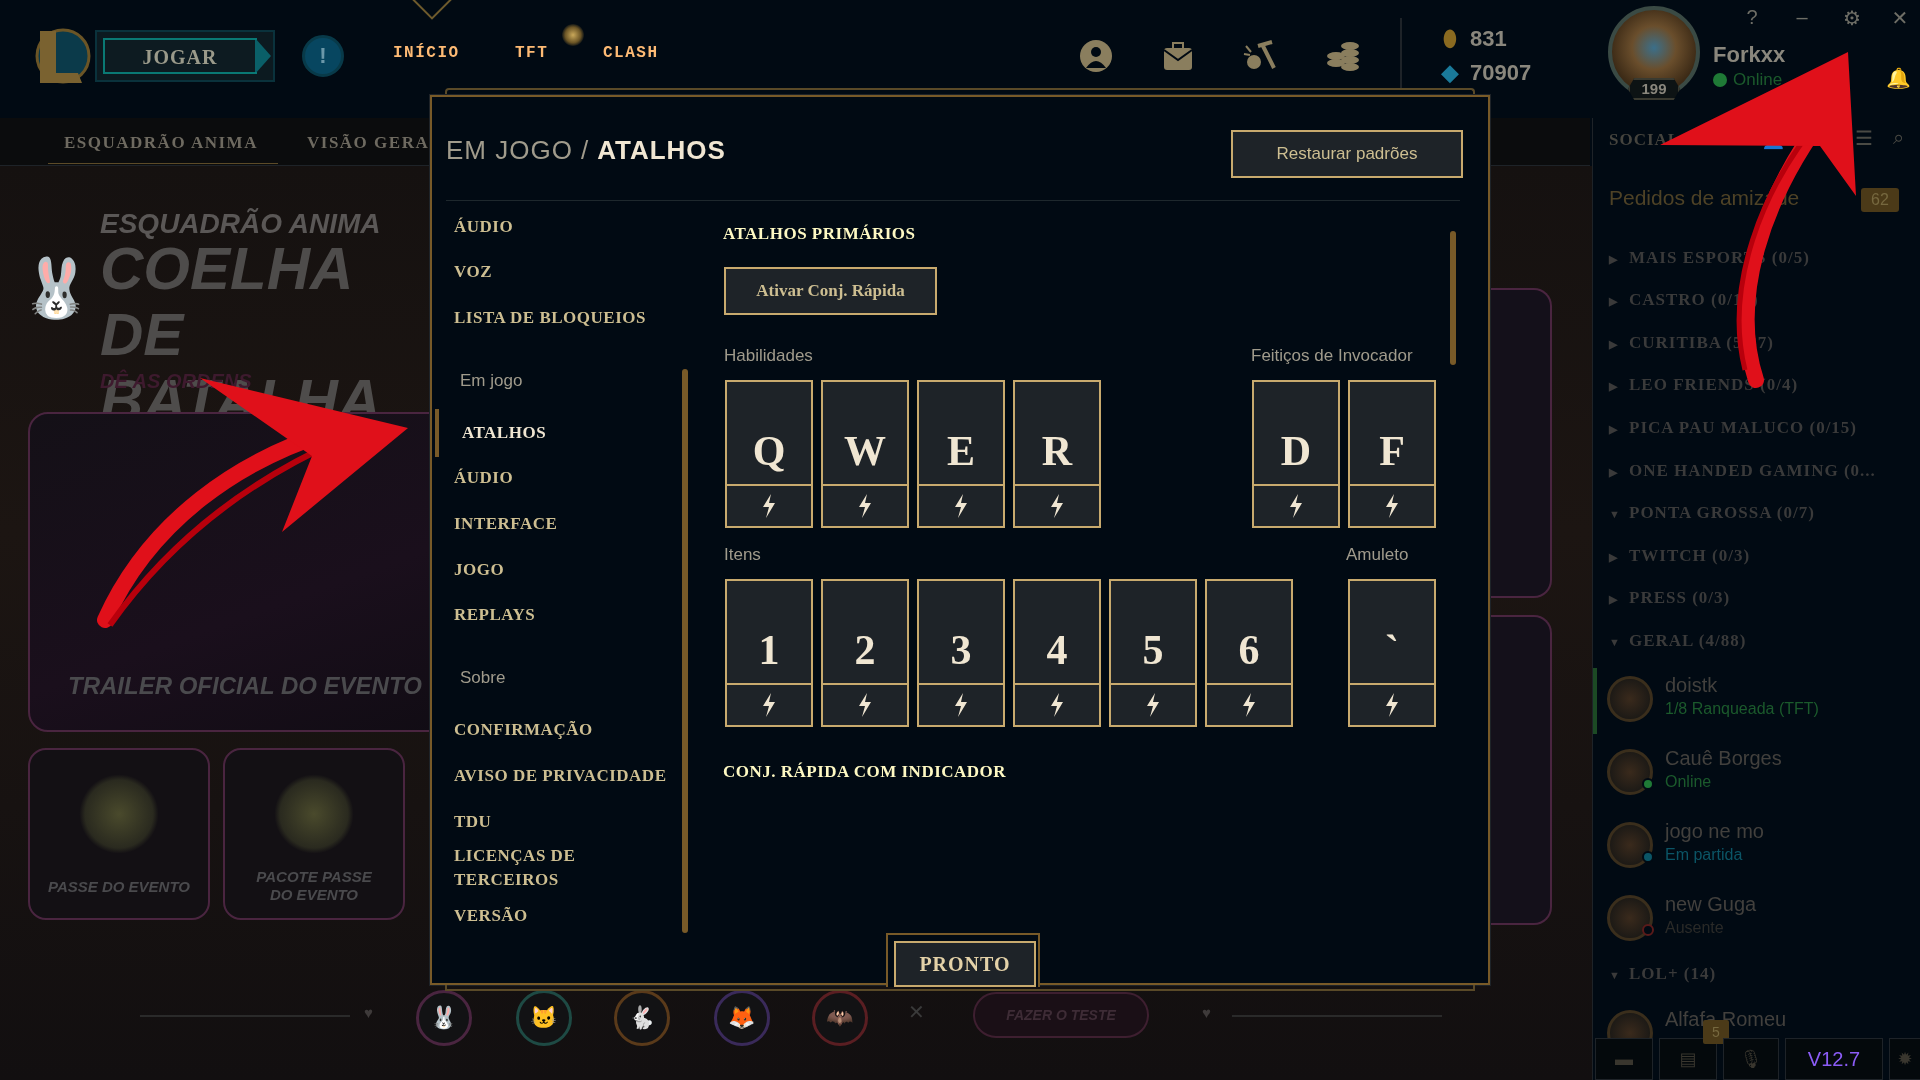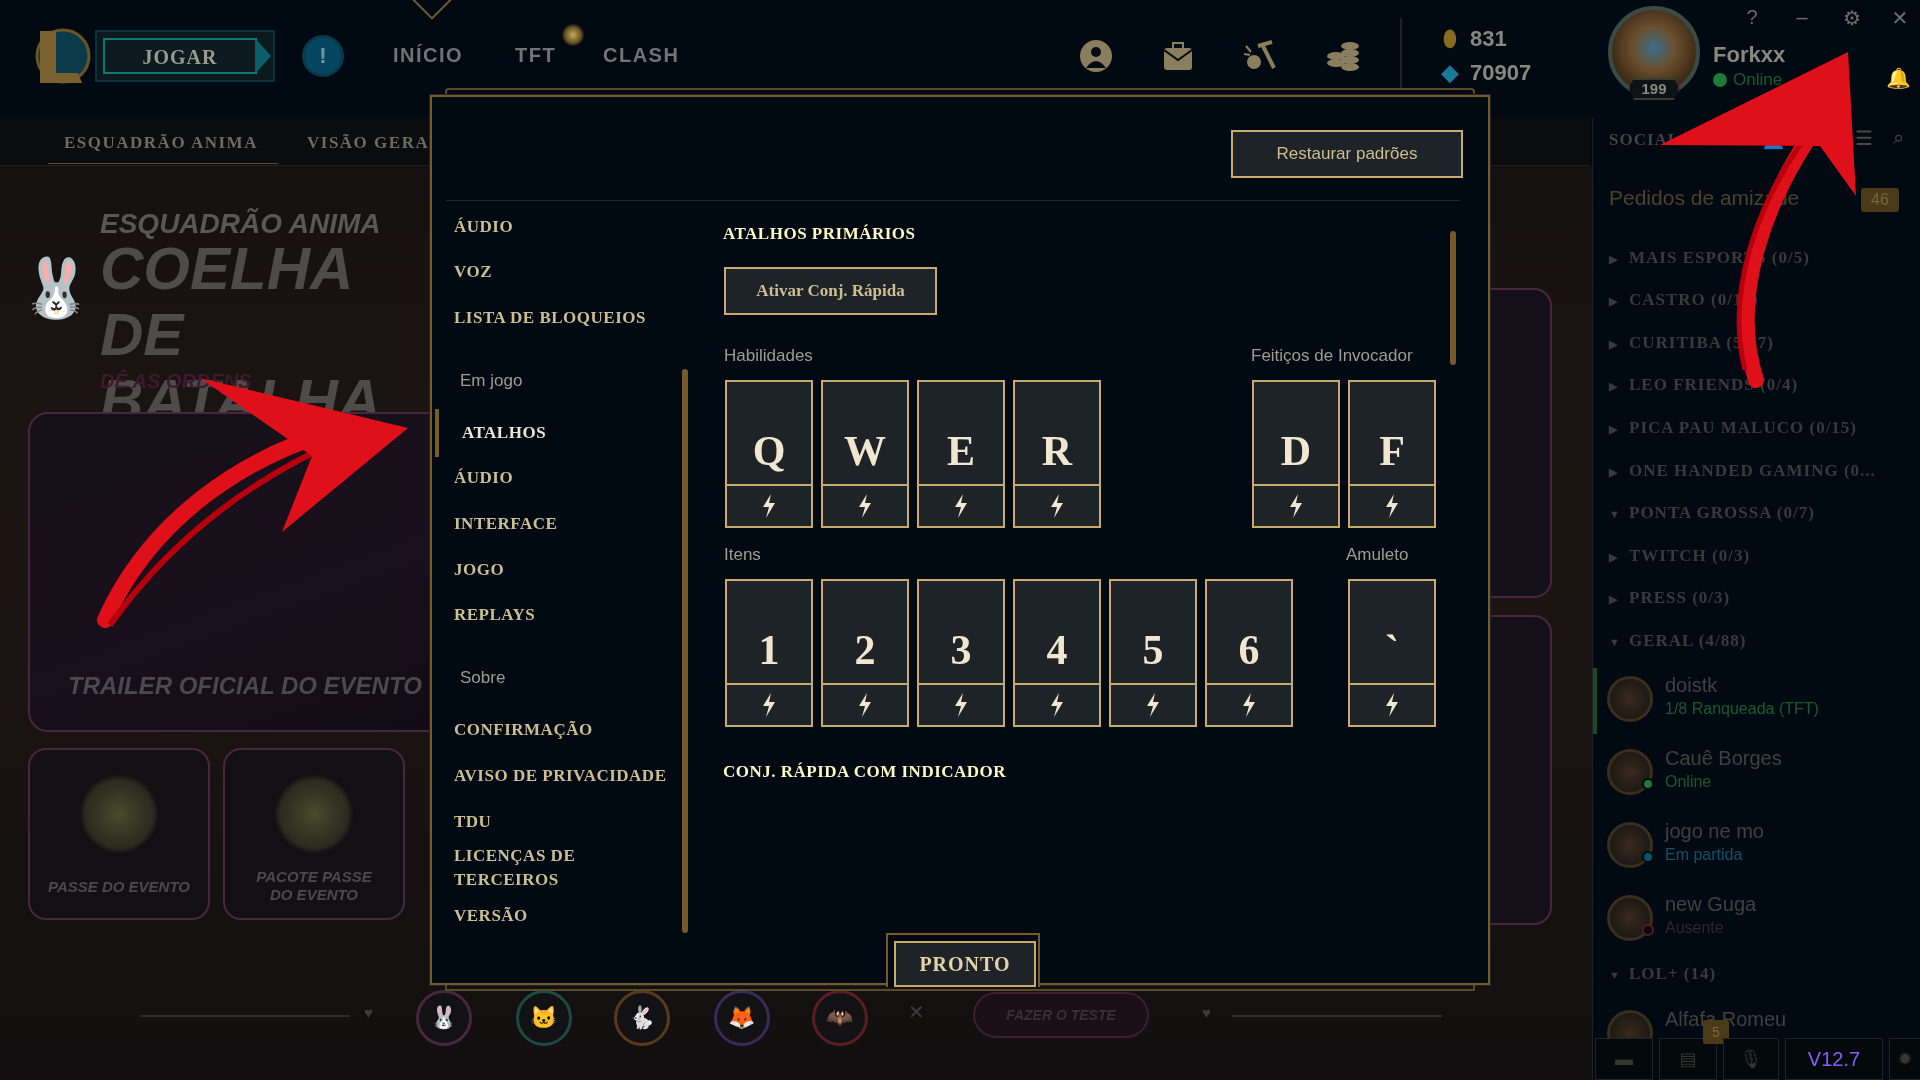--- a/index.html
+++ b/index.html
@@ -7,21 +7,21 @@
   body { position: relative; font-family: "Liberation Sans", sans-serif; color: #a09b8c; }
 
   
   .topbar { position: absolute; left: 0; top: 0; width: 1920px; height: 117px; background: #010a13; }
   .logo { position: absolute; left: 30px; top: 25px; width: 62px; height: 62px; }
   .play-btn { position: absolute; left: 95px; top: 30px; width: 180px; height: 52px; border: 2px solid #0a323c; background:#0c1a20; }
   .play-btn .inner { position:absolute; left:6px; top:6px; right:16px; bottom:6px; border:2px solid #0ac8b9; border-right:none; background: #0f1d22; opacity:.55;}
   .play-btn .arrow { position:absolute; right:2px; top:6px; width:0; height:0; border-top:18px solid transparent; border-bottom:18px solid transparent; border-left:16px solid #0a7e87; opacity:.7;}
   .play-btn .txt { position:absolute; left:0; right:10px; top:14px; text-align:center; font-family:"Liberation Serif", serif; font-weight:bold; font-size:20px; letter-spacing:1px; color:#9a9a8a; }
   .alert-btn { position:absolute; left:302px; top:35px; width:42px; height:42px; border-radius:50%; border:3px solid #0b4a5c; background:#0a5a7a; color:#8fc8dc; text-align:center; font-weight:bold; font-size:22px; line-height:36px; opacity:.75;}
-  .nav-item { position:absolute; top:44px; font-family:Liberation Sans, sans-serif; font-weight:bold; font-size:20px; letter-spacing:1.5px; color:#737373; }
+  .nav-item { position:absolute; top:44px; font-family:Liberation Mono, monospace; font-weight:bold; font-size:16px; letter-spacing:1.5px; color:#fdba74; }
   .glow { position:absolute; left:562px; top:24px; width:22px; height:22px; border-radius:50%; background: radial-gradient(circle, #c9a85a 0%, #6b5526 50%, transparent 75%); }
   .top-diamond { position:absolute; left:418px; top:-14px; width:28px; height:28px; border:2px solid #6e5a2c; transform: rotate(45deg); }
   .hdr-icon { position:absolute; top:38px; width:40px; height:36px; color:#8a7e5e; font-size:30px; text-align:center; line-height:36px; }
   .divider-v { position:absolute; left:1400px; top:18px; width:2px; height:70px; background:#1e2328; }
   .currency { position:absolute; left:1440px; font-family:"Liberation Sans", sans-serif; font-weight:bold; font-size:22px; color:#8a877d; }
   .currency .ic { display:inline-block; width:20px; margin-right:10px; text-align:center; }
   .avatar-ring { position:absolute; left:1608px; top:6px; width:92px; height:92px; border-radius:50%; border:4px solid #3a4a44; background: radial-gradient(circle at 50% 45%, #3b6f8a 0%, #6a4e2c 35%, #3c2a16 70%); }
   .level-badge { position:absolute; left:1628px; top:78px; width:52px; height:22px; background:#0d1314; border:2px solid #3a3a30; color:#8a877d; font-weight:bold; font-size:15px; text-align:center; line-height:18px; clip-path: polygon(12% 0,88% 0,100% 50%,88% 100%,12% 100%,0 50%); }
   .summoner-name { position:absolute; left:1713px; top:42px; font-weight:bold; font-size:22px; color:#8a877d; }
   .summoner-status { position:absolute; left:1713px; top:70px; font-size:17px; color:#1b5a2c; }
@@ -212,21 +212,21 @@
 <div class="quiz-btn">FAZER O TESTE</div>
 <span class="bb-heart" style="left:1202px">♥</span>
 <div class="bb-line" style="left:1232px;width:210px"></div>
 
 <div class="social">
   <span class="social-hdr">SOCIAL</span>
   <span class="social-ic" style="left:168px">👤</span>
   <span class="social-ic" style="left:262px">☰</span>
   <span class="social-ic" style="left:300px">⌕</span>
   <span class="friend-req">Pedidos de amizade</span>
-  <span class="friend-req-badge">46</span>
+  <span class="friend-req-badge">62</span>
 
   <div class="group" style="top:130px"><span class="caret">▶</span><span>MAIS ESPORTS (0/5)</span></div>
   <div class="group" style="top:172px"><span class="caret">▶</span><span>CASTRO (0/14)</span></div>
   <div class="group" style="top:215px"><span class="caret">▶</span><span>CURITIBA (5/37)</span></div>
   <div class="group" style="top:257px"><span class="caret">▶</span><span>LEO FRIENDS (0/4)</span></div>
   <div class="group" style="top:300px"><span class="caret">▶</span><span>PICA PAU MALUCO (0/15)</span></div>
   <div class="group" style="top:343px"><span class="caret">▶</span><span>ONE HANDED GAMING (0...</span></div>
   <div class="group" style="top:385px"><span class="caret">▼</span><span>PONTA GROSSA (0/7)</span></div>
   <div class="group" style="top:428px"><span class="caret">▶</span><span>TWITCH (0/3)</span></div>
   <div class="group" style="top:470px"><span class="caret">▶</span><span>PRESS (0/3)</span></div>
@@ -269,20 +269,23 @@
     <div class="sf-badge">5</div>
     <div class="sf-btn" style="left:130px;width:56px">🎙</div>
     <div class="sf-btn" style="left:192px;width:98px;font-size:20px;color:#8b5cf6">V12.7</div>
     <div class="sf-btn" style="left:296px;width:32px">✹</div>
   </div>
 </div>
 <div class="friend-active-bar"></div>
 
 <div class="modal-top-trim"></div>
 <div class="modal">
+  <div class="modal-title">
+    <span class="crumb">EM JOGO</span><span class="sep">/</span><span class="current">ATALHOS</span>
+  </div>
   <div class="restore-btn">Restaurar padrões</div>
   <div class="modal-hr"></div>
 
   <div class="snav" style="top:118px">ÁUDIO</div>
   <div class="snav" style="top:163px">VOZ</div>
   <div class="snav" style="top:209px">LISTA DE BLOQUEIOS</div>
   <div class="snav hdr" style="top:272px">Em jogo</div>
   <div class="snav-active-bar"></div>
   <div class="snav active" style="top:324px">ATALHOS</div>
   <div class="snav" style="top:369px">ÁUDIO</div>

